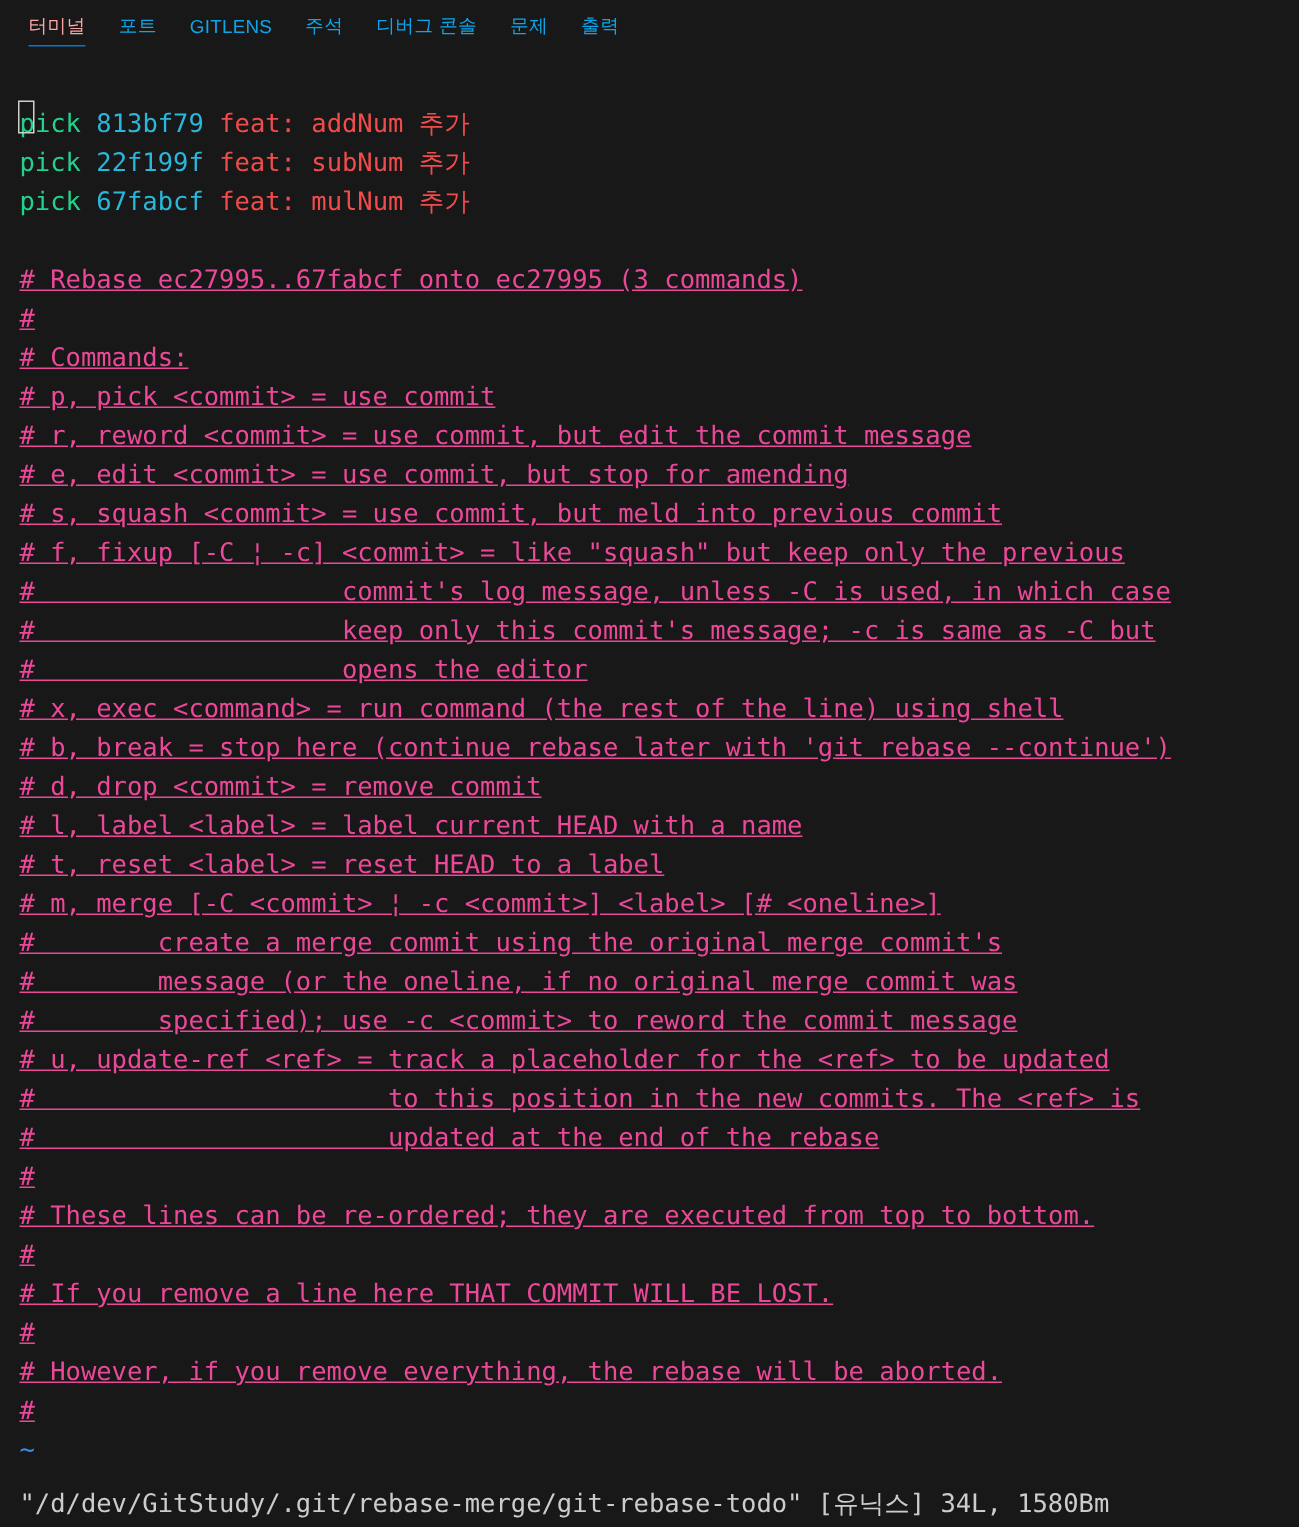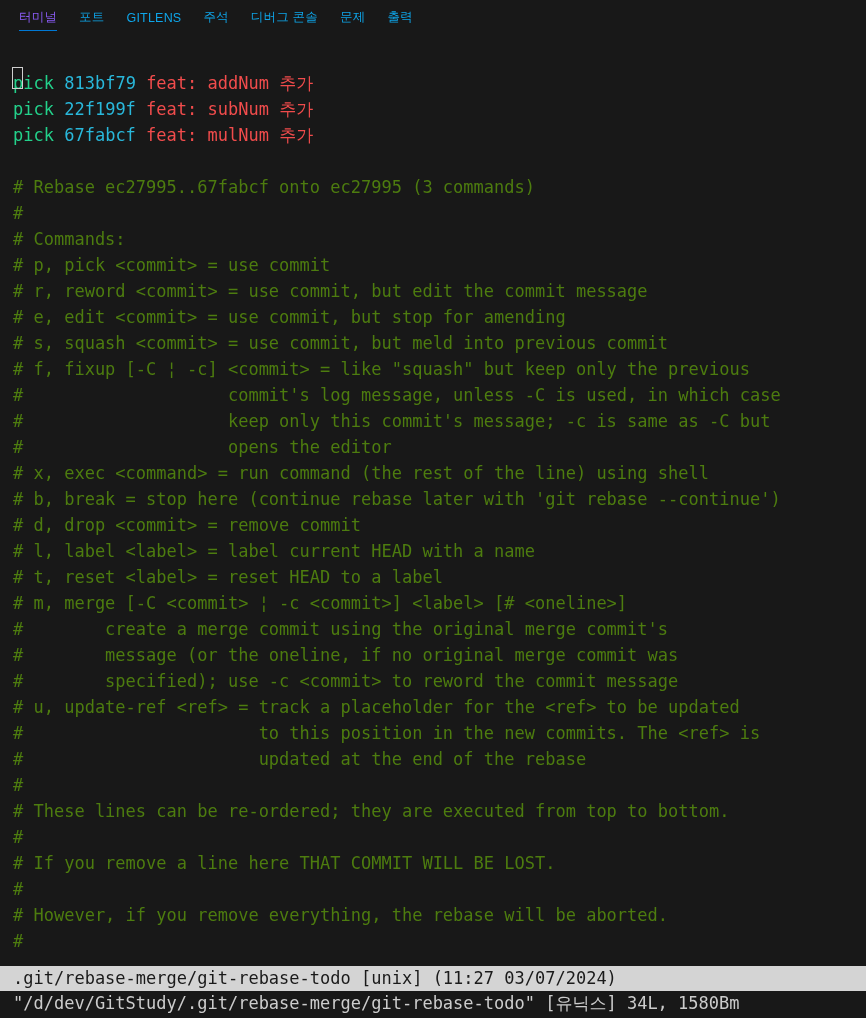--- a/index.html
+++ b/index.html
@@ -30,21 +30,21 @@
     padding: 0 11px;
     font-family: "Liberation Sans", sans-serif;
     font-size: 12.5px;
     letter-spacing: 0.2px;
     color: #0ea5e9;
     position: relative;
     cursor: pointer;
     white-space: nowrap;
   }
   .panel-tab.active {
-    color: #8b5cf6;
+    color: #fca5a5;
   }
   .panel-tab.active::after {
     content: "";
     position: absolute;
     left: 11px;
     right: 11px;
     bottom: 4px;
     height: 1.5px;
     background: #0078d4;
   }
@@ -64,21 +64,21 @@
     line-height: 26px;
     white-space: pre;
   }
   .tline {
     height: 26px;
     white-space: pre;
   }
   .c-green  { color: #23d18b; }
   .c-cyan   { color: #29b8db; }
   .c-red    { color: #f14c4c; }
-  .c-blue   { color: #4d7c0f; }
+  .c-blue   { color: #ec4899; text-decoration: underline; }
   .c-empty  { color: #3b8eea; }
 
   
   .cursor-cell {
     display: inline-block;
     position: relative;
   }
   .cursor-cell::before {
     content: "";
     position: absolute;
@@ -147,15 +147,14 @@
     <div class="panel-tab">
       <span>문제</span>
     </div>
     <div class="panel-tab">
       <span>출력</span>
     </div>
   </div>
 
 <div id="terminal">
   <div id="term-lines"><div class="tline"></div><div class="tline"><span class="cursor-cell c-green">p</span><span class="c-green">ick</span><span class="c-green"> </span><span class="c-cyan">813bf79</span><span class="c-cyan"> </span><span class="c-red">feat: addNum 추가</span></div><div class="tline"><span class="c-green">pick</span><span class="c-green"> </span><span class="c-cyan">22f199f</span><span class="c-cyan"> </span><span class="c-red">feat: subNum 추가</span></div><div class="tline"><span class="c-green">pick</span><span class="c-green"> </span><span class="c-cyan">67fabcf</span><span class="c-cyan"> </span><span class="c-red">feat: mulNum 추가</span></div><div class="tline"></div><div class="tline"><span class="c-blue"># Rebase ec27995..67fabcf onto ec27995 (3 commands)</span></div><div class="tline"><span class="c-blue">#</span></div><div class="tline"><span class="c-blue"># Commands:</span></div><div class="tline"><span class="c-blue"># p, pick &lt;commit&gt; = use commit</span></div><div class="tline"><span class="c-blue"># r, reword &lt;commit&gt; = use commit, but edit the commit message</span></div><div class="tline"><span class="c-blue"># e, edit &lt;commit&gt; = use commit, but stop for amending</span></div><div class="tline"><span class="c-blue"># s, squash &lt;commit&gt; = use commit, but meld into previous commit</span></div><div class="tline"><span class="c-blue"># f, fixup [-C ¦ -c] &lt;commit&gt; = like "squash" but keep only the previous</span></div><div class="tline"><span class="c-blue">#                    commit's log message, unless -C is used, in which case</span></div><div class="tline"><span class="c-blue">#                    keep only this commit's message; -c is same as -C but</span></div><div class="tline"><span class="c-blue">#                    opens the editor</span></div><div class="tline"><span class="c-blue"># x, exec &lt;command&gt; = run command (the rest of the line) using shell</span></div><div class="tline"><span class="c-blue"># b, break = stop here (continue rebase later with 'git rebase --continue')</span></div><div class="tline"><span class="c-blue"># d, drop &lt;commit&gt; = remove commit</span></div><div class="tline"><span class="c-blue"># l, label &lt;label&gt; = label current HEAD with a name</span></div><div class="tline"><span class="c-blue"># t, reset &lt;label&gt; = reset HEAD to a label</span></div><div class="tline"><span class="c-blue"># m, merge [-C &lt;commit&gt; ¦ -c &lt;commit&gt;] &lt;label&gt; [# &lt;oneline&gt;]</span></div><div class="tline"><span class="c-blue">#        create a merge commit using the original merge commit's</span></div><div class="tline"><span class="c-blue">#        message (or the oneline, if no original merge commit was</span></div><div class="tline"><span class="c-blue">#        specified); use -c &lt;commit&gt; to reword the commit message</span></div><div class="tline"><span class="c-blue"># u, update-ref &lt;ref&gt; = track a placeholder for the &lt;ref&gt; to be updated</span></div><div class="tline"><span class="c-blue">#                       to this position in the new commits. The &lt;ref&gt; is</span></div><div class="tline"><span class="c-blue">#                       updated at the end of the rebase</span></div><div class="tline"><span class="c-blue">#</span></div><div class="tline"><span class="c-blue"># These lines can be re-ordered; they are executed from top to bottom.</span></div><div class="tline"><span class="c-blue">#</span></div><div class="tline"><span class="c-blue"># If you remove a line here THAT COMMIT WILL BE LOST.</span></div><div class="tline"><span class="c-blue">#</span></div><div class="tline"><span class="c-blue"># However, if you remove everything, the rebase will be aborted.</span></div><div class="tline"><span class="c-blue">#</span></div><div class="tline"><span class="c-empty">~</span></div></div>
-  <div id="vim-statusbar">.git/rebase-merge/git-rebase-todo [unix] (11:27 03/07/2024)</div>
   <div id="vim-cmdline">"/d/dev/GitStudy/.git/rebase-merge/git-rebase-todo" [유닉스] 34L, 1580Bm</div>
 </div>
 
 </body></html>

